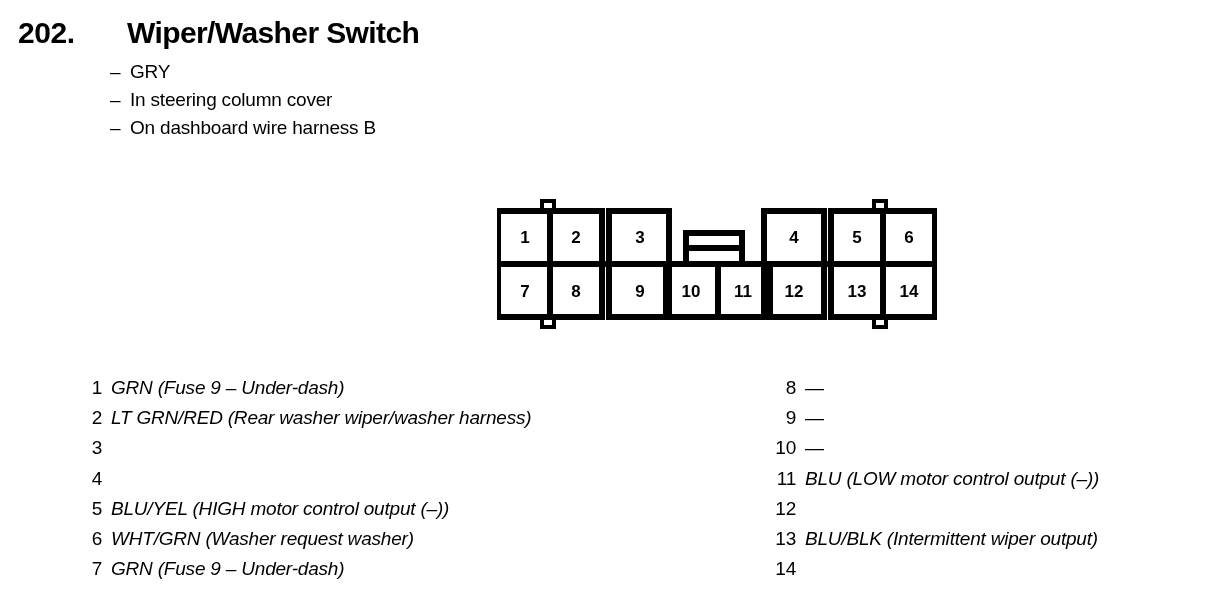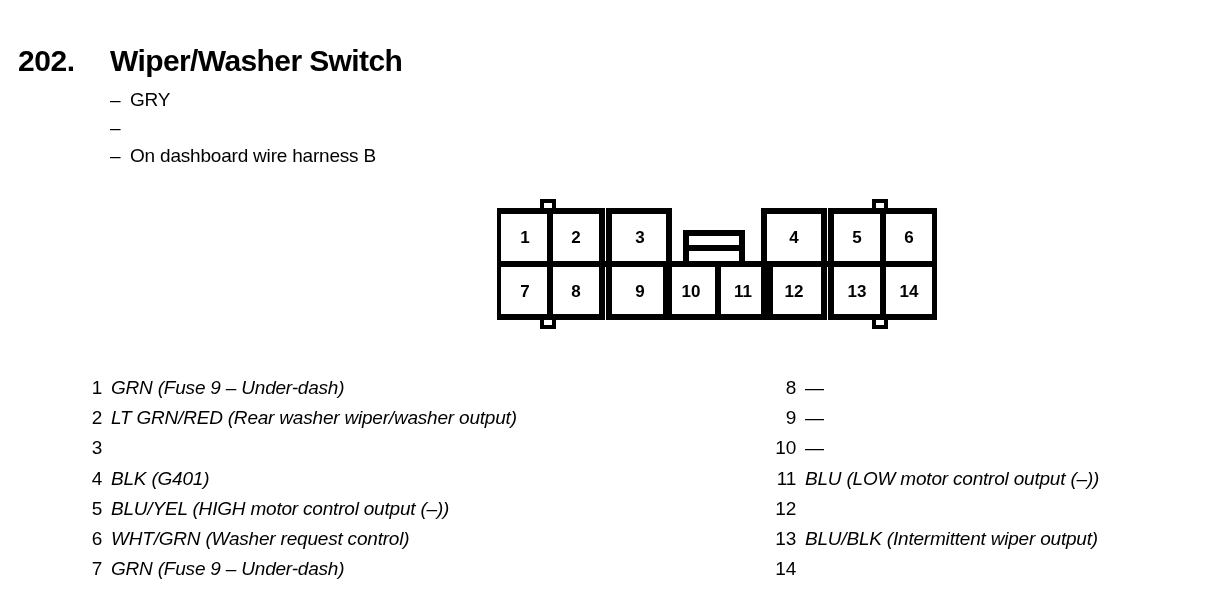--- a/index.html
+++ b/index.html
@@ -19,35 +19,34 @@
   
   #header-block {
     position: absolute;
     left: 18px;
     top: 16px;
     width: 700px;
   }
   #title-row {
     display: flex;
     align-items: baseline;
-    gap: 0px;
+    gap: 17px;
   }
   #section-number {
     font-size: 30px;
     font-weight: bold;
     letter-spacing: -0.4px;
     width: 92px;
     flex: none;
   }
   #page-title {
     font-size: 30px;
     font-weight: bold;
     letter-spacing: -0.6px;
     white-space: nowrap;
-    margin-top: 28px;
   }
   #attributes {
     margin-top: 8px;
     margin-left: 92px;
   }
   .attr-row {
     font-size: 19px;
     line-height: 28px;
     letter-spacing: -0.2px;
     white-space: nowrap;
@@ -114,20 +113,21 @@
     <div id="section-number">202.</div>
     <div id="page-title">Wiper/Washer Switch</div>
   </div>
   <div id="attributes">
     <div class="attr-row">
       <span class="attr-dash">–</span>
       <span>GRY</span>
     </div>
     <div class="attr-row">
       <span class="attr-dash">–</span>
+      <span>In steering column cover</span>
     </div>
     <div class="attr-row">
       <span class="attr-dash">–</span>
       <span>On dashboard wire harness B</span>
     </div>
   </div>
 </div>
 
 <div id="connector">
   <svg width="440" height="132" viewBox="0 0 440 132" shape-rendering="crispEdges">
@@ -199,36 +199,35 @@
   </svg>
 </div>
 
 <div id="pin-list-left">
   <div class="pin-row">
     <span class="pin-idx">1</span>
     <span class="pin-desc">GRN (Fuse 9 – Under-dash)</span>
   </div>
   <div class="pin-row">
     <span class="pin-idx">2</span>
-    <span class="pin-desc">LT GRN/RED (Rear washer wiper/washer output)</span>
+    <span class="pin-desc">LT GRN/RED (Rear washer wiper/washer harness)</span>
   </div>
   <div class="pin-row">
     <span class="pin-idx">3</span>
   </div>
   <div class="pin-row">
     <span class="pin-idx">4</span>
-    <span class="pin-desc">BLK (G401)</span>
   </div>
   <div class="pin-row">
     <span class="pin-idx">5</span>
     <span class="pin-desc">BLU/YEL (HIGH motor control output (–))</span>
   </div>
   <div class="pin-row">
     <span class="pin-idx">6</span>
-    <span class="pin-desc">WHT/GRN (Washer request control)</span>
+    <span class="pin-desc">WHT/GRN (Washer request washer)</span>
   </div>
   <div class="pin-row">
     <span class="pin-idx">7</span>
     <span class="pin-desc">GRN (Fuse 9 – Under-dash)</span>
   </div>
 </div>
 
 <div id="pin-list-right">
   <div class="pin-row">
     <span class="pin-idx">8</span>

